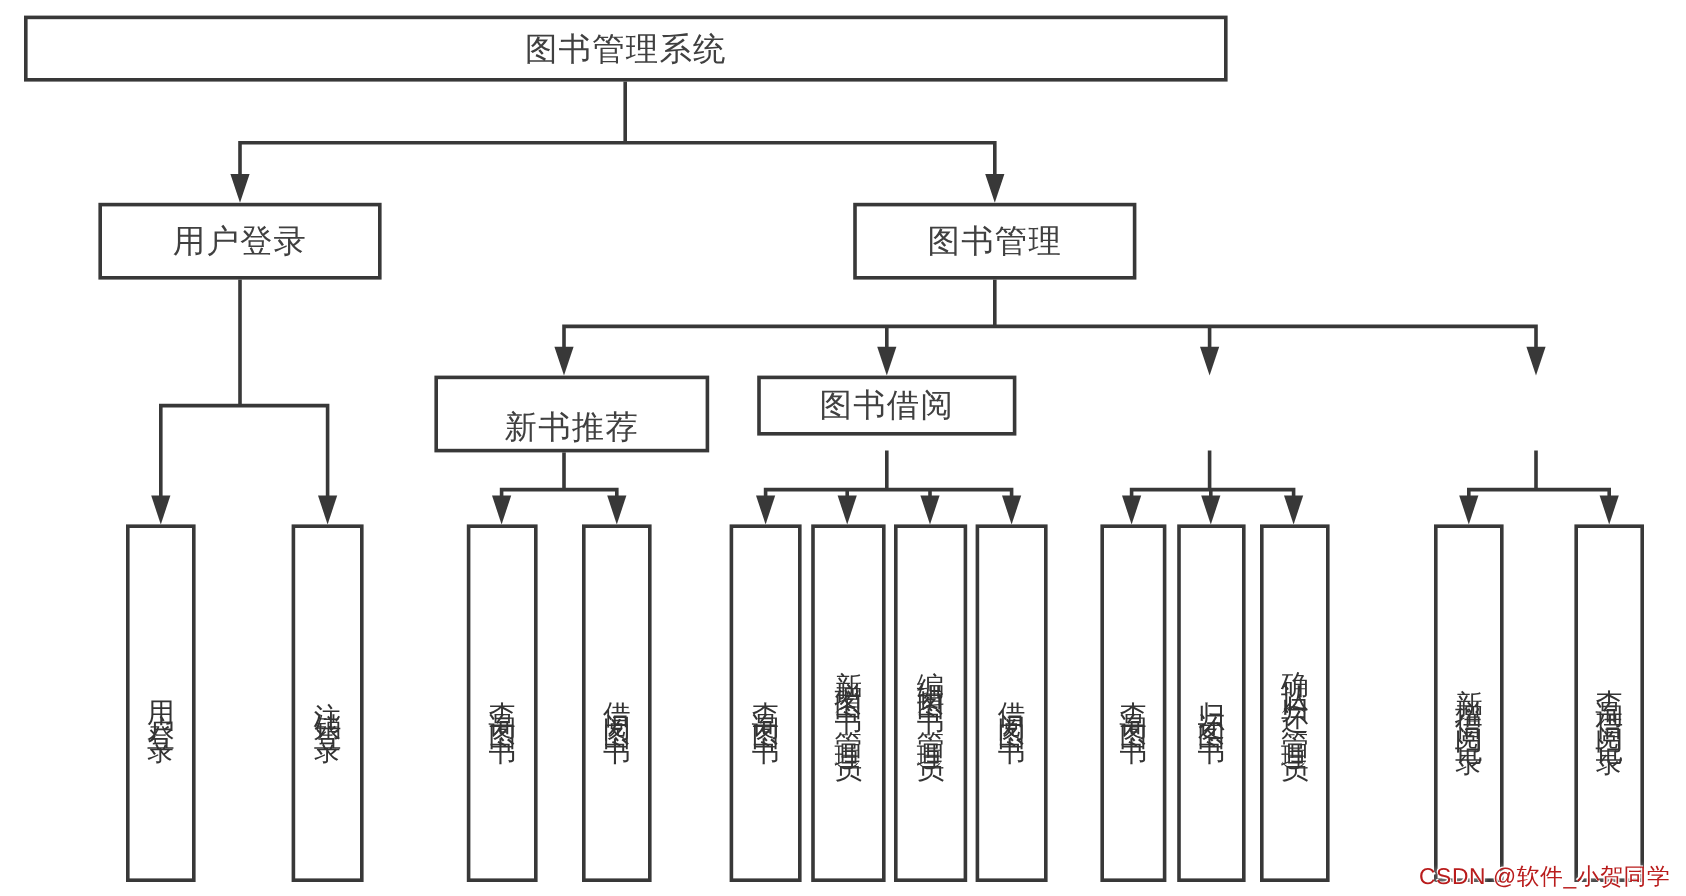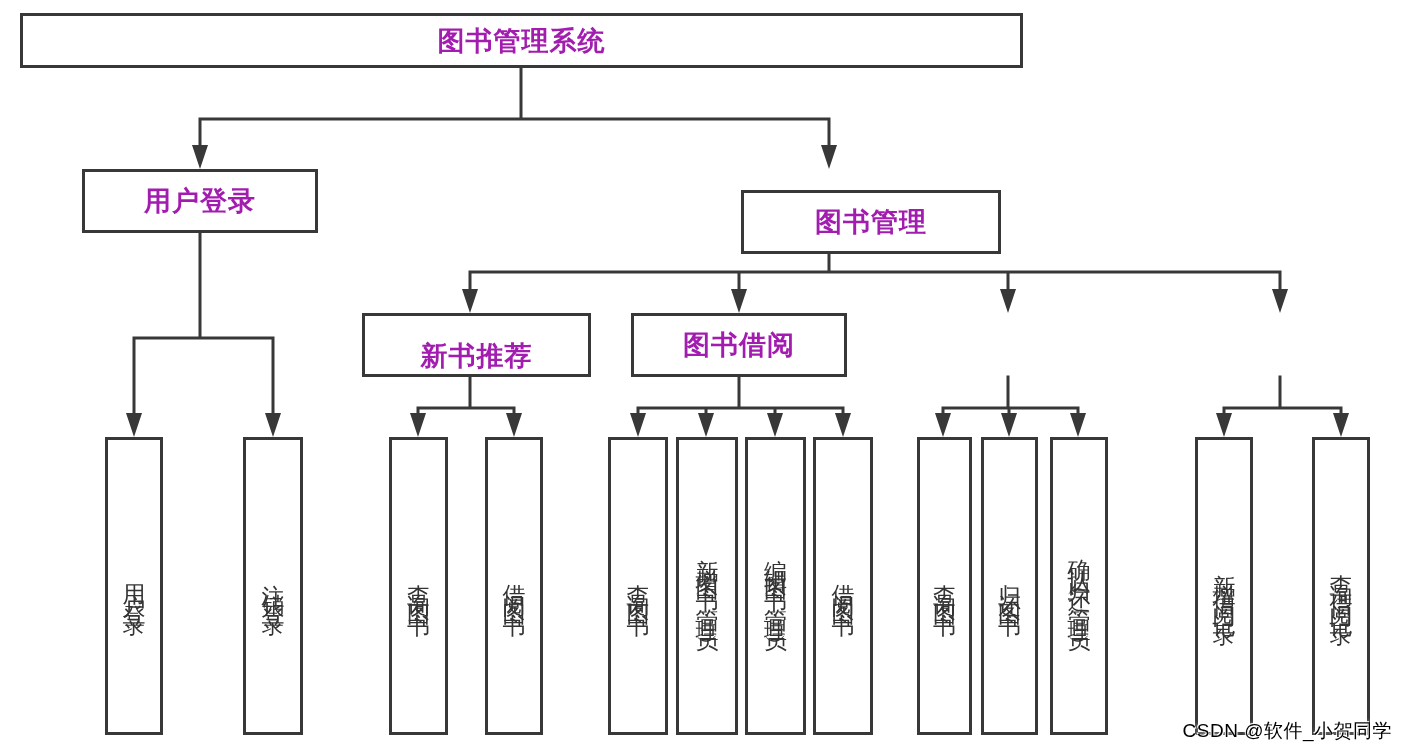--- a/index.html
+++ b/index.html
@@ -5,31 +5,31 @@
   html,body{margin:0;padding:0;background:#fff;}
   #stage{
     position:relative;width:1405px;height:747px;background:#ffffff;
     font-family:"Liberation Sans","DejaVu Sans",sans-serif;overflow:hidden;
   }
   #connector-svg{position:absolute;left:0;top:0;width:1405px;height:747px;pointer-events:none;}
   .hbox{
     position:absolute;box-sizing:border-box;background:#ffffff;
     border:3px solid #383838;display:flex;align-items:center;justify-content:center;
   }
-  .hbox span{font-size:27px;color:#a21caf;letter-spacing:1px;white-space:nowrap;font-weight:bold;}
+  .hbox span{font-size:27px;color:#404040;letter-spacing:1px;white-space:nowrap;}
   .vbox{
     position:absolute;top:437px;height:298px;box-sizing:border-box;background:#ffffff;
     border:3px solid #383838;display:flex;align-items:center;justify-content:center;
   }
   .vbox span{
     writing-mode:vertical-rl;text-orientation:mixed;
     font-size:23px;letter-spacing:10px;line-height:1;color:#333333;white-space:nowrap;
   }
   .watermark{
-    position:absolute;top:718px;right:13px;font-size:19px;color:#000000;letter-spacing:.5px;
+    position:absolute;top:718px;right:13px;font-size:19px;color:#b91c1c;letter-spacing:.5px;
     text-shadow:1px 1px 0 #fff,-1px -1px 0 #fff,0 0 4px #fff;white-space:nowrap;text-align:right;
   }
 </style>
 </head>
 <body>
 
 <div id="stage">
 
   <svg id="connector-svg" viewBox="0 0 1405 747" xmlns="http://www.w3.org/2000/svg">
       <path d="M521 68 V119 M200 119 H829 M200 119 V155 M829 119 V155 M200 233 V338 M134 338 H273 M134 338 V423 M273 338 V423 M829 233 V272 M470 272 H1280 M470 272 V299 M739 272 V299 M1008 272 V299 M1280 272 V299 M470 377 V408 M418 408 H514 M418 408 V423 M514 408 V423 M739 377 V408 M638 408 H843 M638 408 V423 M706 408 V423 M775 408 V423 M843 408 V423 M1008 377 V408 M943 408 H1078 M943 408 V423 M1009 408 V423 M1078 408 V423 M1280 377 V408 M1224 408 H1341 M1224 408 V423 M1341 408 V423 " stroke="#383838" stroke-width="3" fill="none" stroke-linecap="square"></path>
@@ -54,28 +54,28 @@
       <polygon points="1333,413 1349,413 1341,437" fill="#383838"></polygon>
     </svg>
 
   <div class="hbox" style="left:20px;top:13px;width:1003px;height:55px;">
     <span>图书管理系统</span>
   </div>
 
   <div class="hbox" style="left:82px;top:169px;width:236px;height:64px;">
     <span>用户登录</span>
   </div>
-  <div class="hbox" style="left:741px;top:169px;width:260px;height:64px;margin-top:21px;">
+  <div class="hbox" style="left:711px;top:169px;width:236px;height:64px;">
     <span>图书管理</span>
   </div>
 
   <div class="hbox" style="left:362px;top:313px;width:229px;height:64px;align-items:flex-end;">
     <span>新书推荐</span>
   </div>
-  <div class="hbox" style="left:631px;top:313px;width:216px;height:64px;">
+  <div class="hbox" style="left:631px;top:313px;width:216px;height:50px;">
     <span>图书借阅</span>
   </div>
 
   <div class="vbox" style="left:105px;width:58px;">
     <span>用户登录</span>
   </div>
   <div class="vbox" style="left:243px;width:60px;">
     <span>注销登录</span>
   </div>
 

